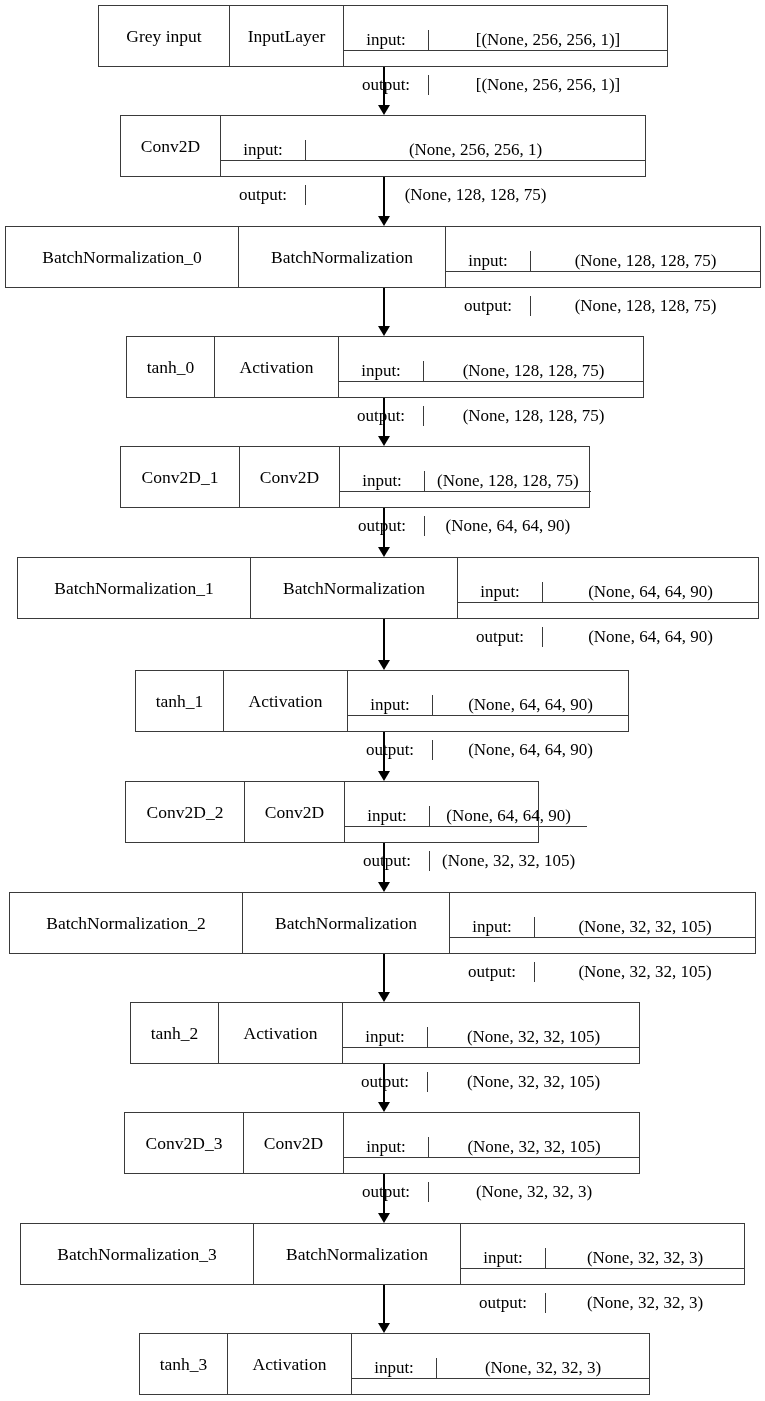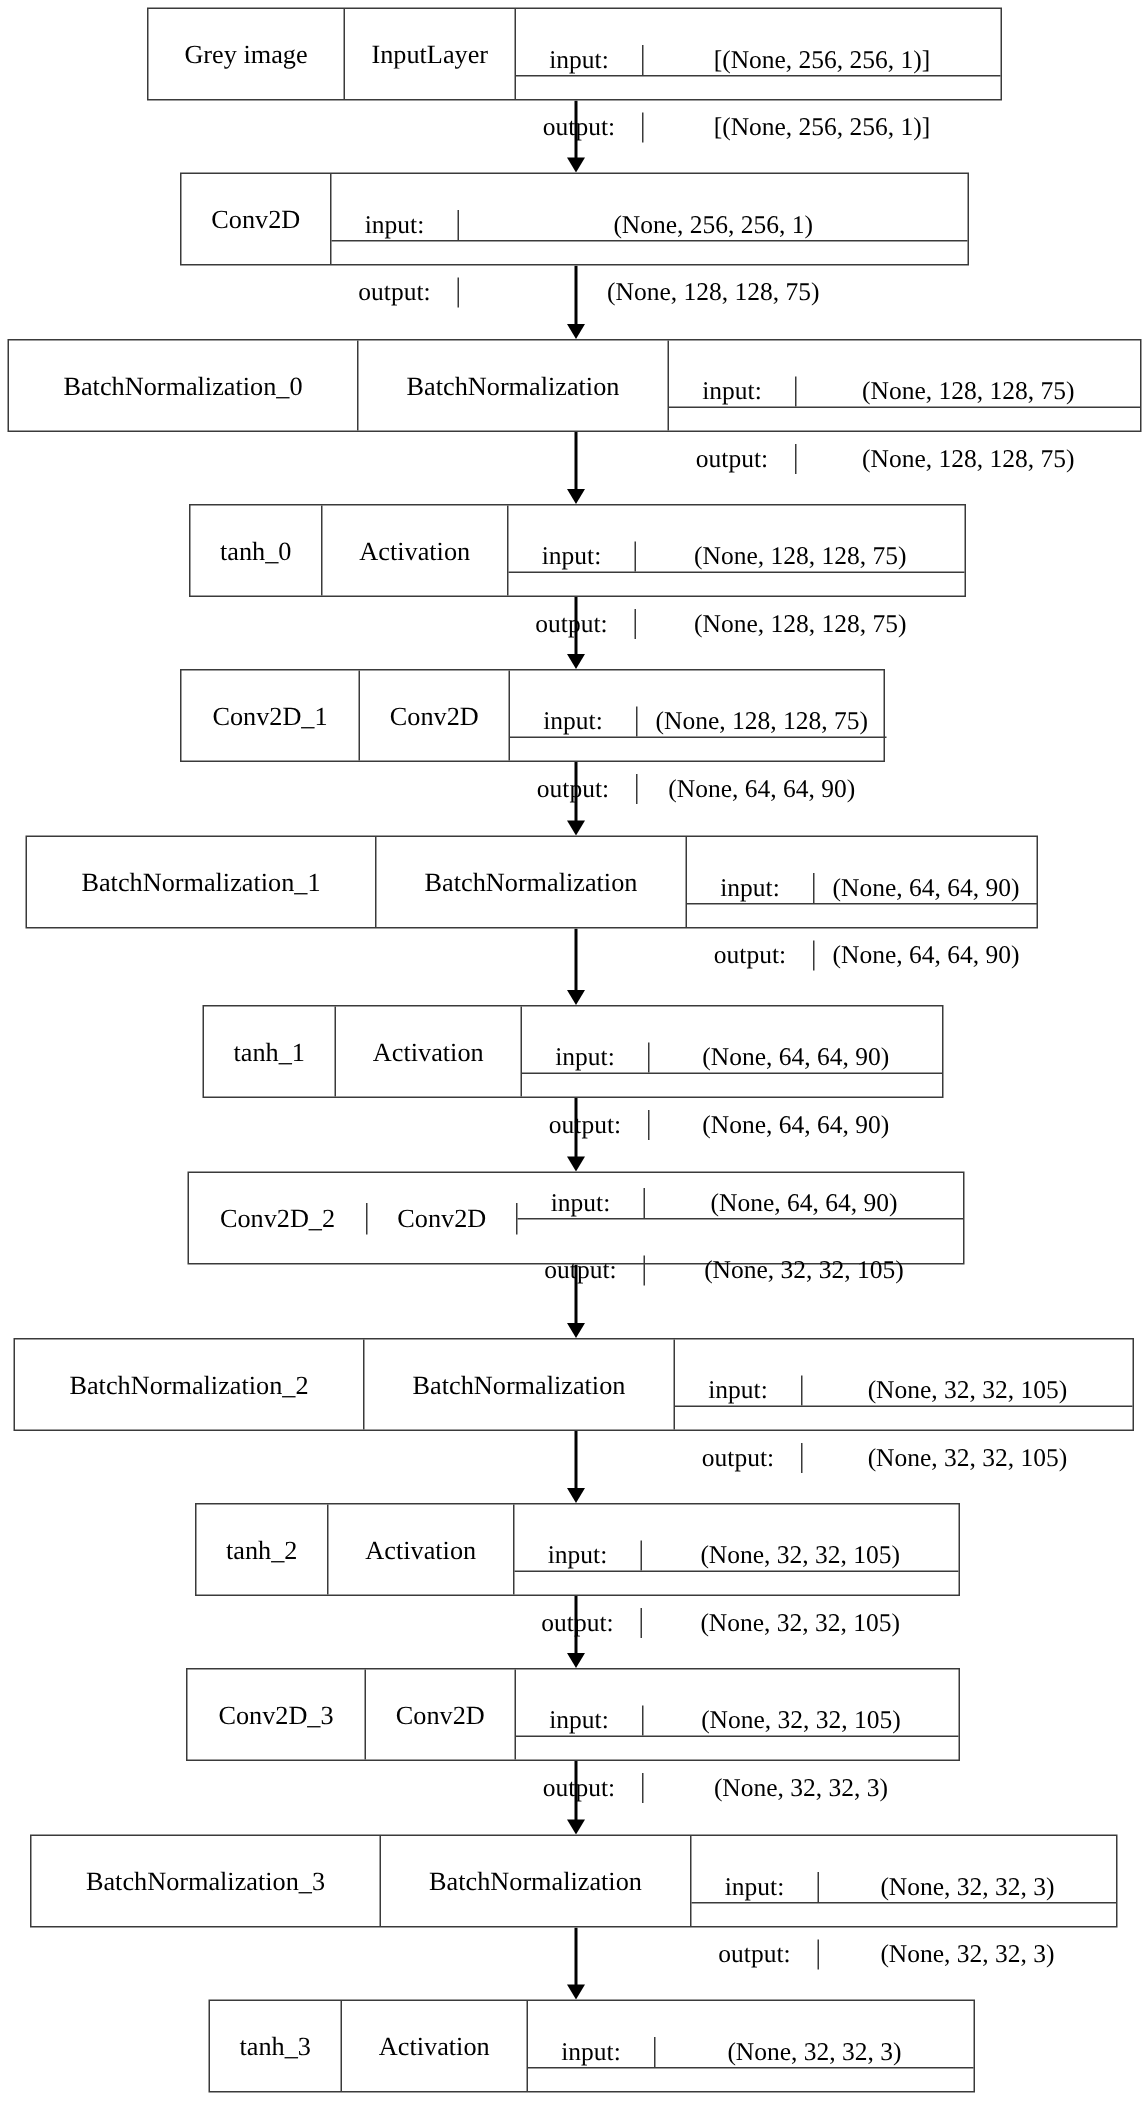--- a/index.html
+++ b/index.html
@@ -163,21 +163,21 @@
     </div>
     <div class="edge" style="left: 383px; top: 1174px; height: 49px;">
       <div class="shaft" style="height: 41px;"></div>
       <div class="head" style="top: 39px;"></div>
     </div>
     <div class="edge" style="left: 383px; top: 1285px; height: 48px;">
       <div class="shaft" style="height: 40px;"></div>
       <div class="head" style="top: 38px;"></div>
     </div>
     <div class="node" style="left: 98px; top: 5px; width: 570px;">
-      <div class="cell-name" style="flex: 0 0 131px;">Grey image</div>
+      <div class="cell-name" style="flex: 0 0 131px;">Grey input</div>
       <div class="cell-type" style="flex: 0 0 114px;">InputLayer</div>
       <div class="io-block" style="flex: 1 1 auto;">
         <div class="io-row first">
           <div class="io-label" style="flex: 0 0 85px;">input:</div>
           <div class="io-value">[(None, 256, 256, 1)]</div>
         </div>
         <div class="io-row">
           <div class="io-label" style="flex: 0 0 85px;">output:</div>
           <div class="io-value">[(None, 256, 256, 1)]</div>
         </div>
@@ -231,21 +231,21 @@
         <div class="io-row first">
           <div class="io-label" style="flex: 0 0 85px;">input:</div>
           <div class="io-value">(None, 128, 128, 75)</div>
         </div>
         <div class="io-row">
           <div class="io-label" style="flex: 0 0 85px;">output:</div>
           <div class="io-value">(None, 64, 64, 90)</div>
         </div>
       </div>
     </div>
-    <div class="node" style="left: 17px; top: 557px; width: 675px;">
+    <div class="node" style="left: 17px; top: 557px; width: 742px;">
       <div class="cell-name" style="flex: 0 0 233px;">BatchNormalization_1</div>
       <div class="cell-type" style="flex: 0 0 207px;">BatchNormalization</div>
       <div class="io-block" style="flex: 1 1 auto;">
         <div class="io-row first">
           <div class="io-label" style="flex: 0 0 85px;">input:</div>
           <div class="io-value">(None, 64, 64, 90)</div>
         </div>
         <div class="io-row">
           <div class="io-label" style="flex: 0 0 85px;">output:</div>
           <div class="io-value">(None, 64, 64, 90)</div>
@@ -259,21 +259,21 @@
         <div class="io-row first">
           <div class="io-label" style="flex: 0 0 85px;">input:</div>
           <div class="io-value">(None, 64, 64, 90)</div>
         </div>
         <div class="io-row">
           <div class="io-label" style="flex: 0 0 85px;">output:</div>
           <div class="io-value">(None, 64, 64, 90)</div>
         </div>
       </div>
     </div>
-    <div class="node" style="left: 125px; top: 781px; width: 518px; align-items: center;">
+    <div class="node" style="left: 125px; top: 781px; width: 414px;">
       <div class="cell-name" style="flex: 0 0 119px;">Conv2D_2</div>
       <div class="cell-type" style="flex: 0 0 100px;">Conv2D</div>
       <div class="io-block" style="flex: 1 1 auto;">
         <div class="io-row first">
           <div class="io-label" style="flex: 0 0 85px;">input:</div>
           <div class="io-value">(None, 64, 64, 90)</div>
         </div>
         <div class="io-row">
           <div class="io-label" style="flex: 0 0 85px;">output:</div>
           <div class="io-value">(None, 32, 32, 105)</div>

